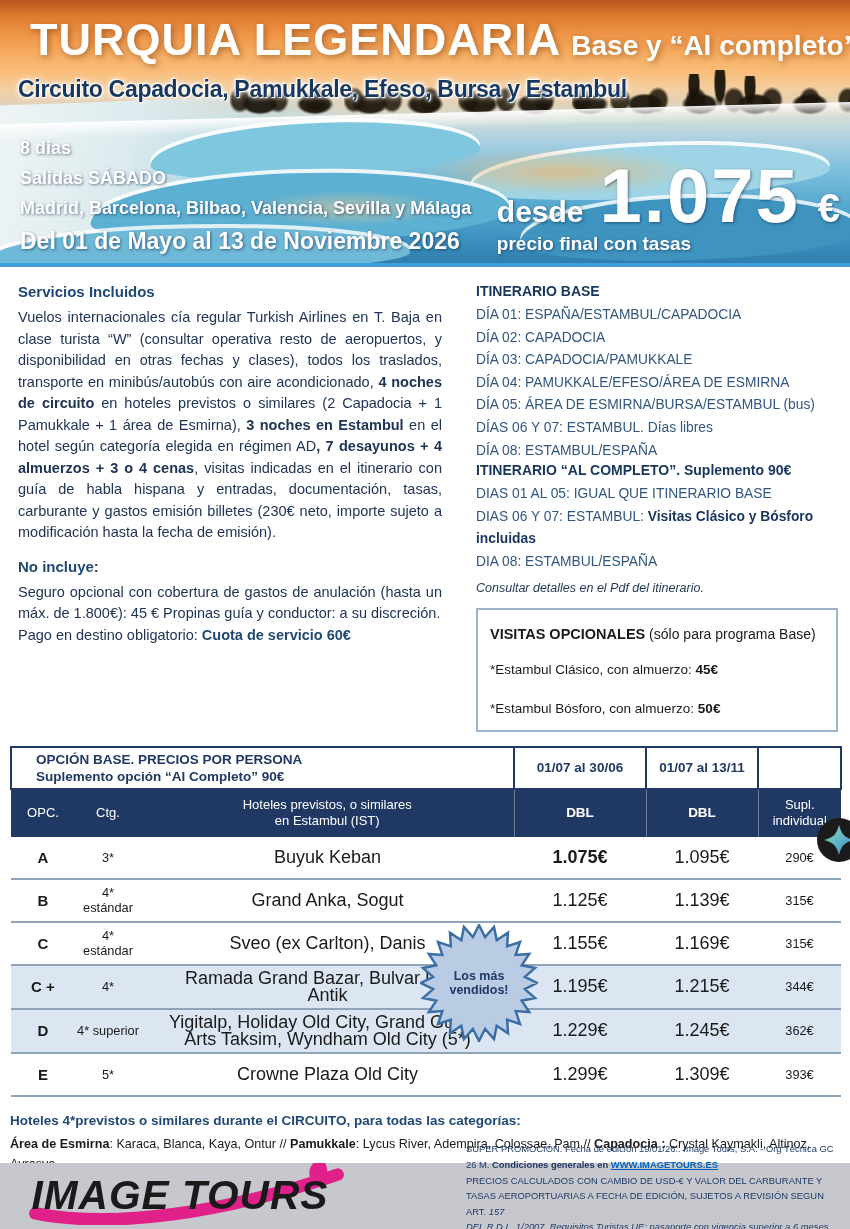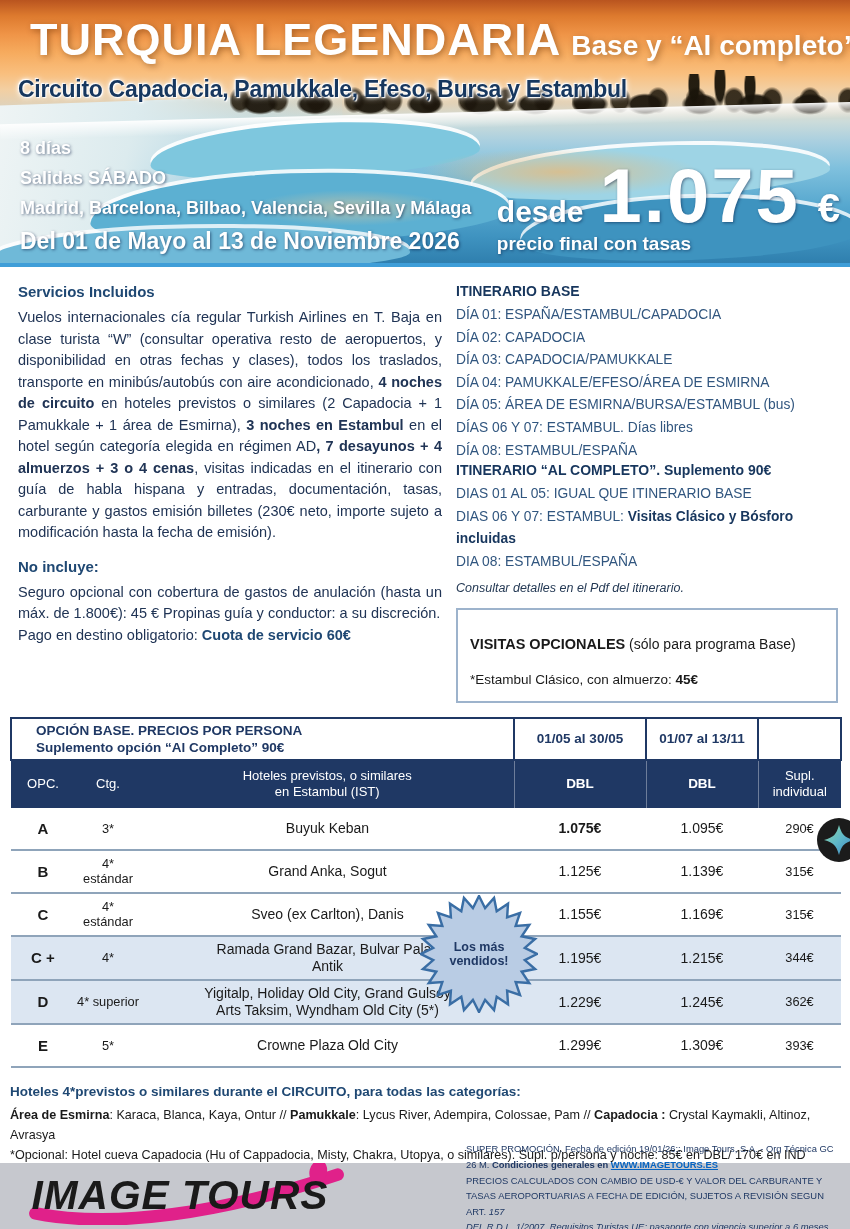--- a/index.html
+++ b/index.html
@@ -53,52 +53,52 @@
   .hero-info .hero-dates{font-size:23px;margin-bottom:0;}
   .hero-price{position:absolute;right:10px;bottom:8px;color:#fff;text-align:left;
       text-shadow:1px 1px 3px rgba(0,20,60,.5);}
   .price-row{display:flex;align-items:baseline;gap:16px;justify-content:flex-end;}
   .desde{font-size:30px;font-weight:bold;}
   .amount{font-size:76px;font-weight:bold;letter-spacing:2px;line-height:.85;}
   .euro{font-size:40px;font-weight:bold;margin-left:2px;}
   .price-note{font-size:19px;font-weight:bold;margin-top:2px;}
 
   
-  .columns{display:flex;gap:14px;padding:16px 12px 0 18px;}
+  .columns{display:flex;gap:34px;padding:16px 12px 0 18px;}
   .col-left{width:424px;flex:none;}
   .col-right{flex:1;min-width:0;}
   h3.sec{margin:0 0 7px 0;font-size:15px;color:#1f4873;}
   .col-left p{margin:0;text-align:justify;font-size:14.5px;line-height:21.5px;color:#203455;}
   .col-left .gap{height:14px;}
   .navy-b{color:#1f4873;font-weight:bold;}
   h4.itin-h{margin:0 0 5px 0;font-size:14px;color:#17365d;}
   .itin div{font-size:13.8px;line-height:22.6px;color:#31567f;}
   .itin .b{color:#17365d;font-weight:bold;}
   .mt{margin-top:14px;}
   .pdf-note{margin:7px 0 0 0;font-size:12.5px;font-style:italic;color:#253a55;}
-  .visitas-box{margin-top:13px;border:2px solid #9db3cc;padding:26px 12px 10px 12px;}
+  .visitas-box{margin-top:13px;border:2px solid #9db3cc;padding:16px 12px 10px 12px;}
   .visitas-head{font-size:14px;color:#1a1a1a;margin-bottom:6px;}
   .visitas-head b{font-size:14.5px;}
   .visitas-box .item{font-size:13.5px;line-height:22px;color:#1a1a1a;margin-top:17px;}
 
   
   .table-wrap{position:relative;margin-top:14px;}
   table.prices{border-collapse:collapse;margin-left:10px;width:830px;table-layout:fixed;}
   col.c-opc{width:64px;} col.c-ctg{width:66px;} col.c-hot{width:373px;}
   col.c-d1{width:132px;} col.c-d2{width:112px;} col.c-sup{width:83px;}
   .trow1 td{border:2.5px solid #1f3864;background:#fff;height:38px;}
   td.t-title{text-align:left;padding-left:24px;color:#1f3864;font-weight:bold;
       font-size:13.5px;line-height:17px;}
   td.t-period{text-align:center;color:#1f3864;font-weight:bold;font-size:13.5px;}
   .trow2 td{background:#1f3864;color:#fff;height:45px;text-align:center;font-size:13px;
       white-space:pre-line;line-height:16px;border:none;}
   .trow2 td.sep{border-left:1px solid rgba(255,255,255,.35);}
   .trow2 .bold{font-weight:bold;font-size:13.5px;}
   tr.drow td{text-align:center;border-bottom:2px solid #8fa4ba;color:#1a1a1a;
-      font-size:14px;padding:4px 2px;height:33px;}
+      font-size:18px;padding:4px 2px;height:33px;}
   tr.drow td.cell-opc{font-weight:bold;font-size:15px;}
   tr.drow td.cell-ctg{font-size:12.8px;}
   tr.drow td.cell-hotels{white-space:pre-line;line-height:17px;}
   tr.drow td.cell-supl{font-size:12.8px;}
   tr.hl td{background:#dce6f2;}
   .big-price{font-weight:bold;font-size:16.5px;}
 
   .badge{position:absolute;left:420px;top:178px;width:118px;height:118px;z-index:5;}
   .badge svg{position:absolute;inset:0;}
   .badge .badge-text{position:absolute;inset:0;display:flex;flex-direction:column;
@@ -195,38 +195,39 @@
       <div class="itin">
         <div>DIAS 01 AL 05: IGUAL QUE ITINERARIO BASE</div>
         <div><span>DIAS 06 Y 07: ESTAMBUL: </span><span class="b">Visitas Clásico y Bósforo incluidas</span></div>
         <div>DIA 08: ESTAMBUL/ESPAÑA</div>
       </div>
       <p class="pdf-note">Consultar detalles en el Pdf del itinerario.</p>
 
       <div class="visitas-box">
         <div class="visitas-head"><b>VISITAS OPCIONALES</b><span> (sólo para programa Base)</span></div>
         <div class="item"><span>*Estambul Clásico, con almuerzo: </span><b>45€</b></div>
+        <div class="item"><span>*Estambul Bósforo, con almuerzo: </span><b>50€</b></div>
       </div>
     </section>
   </main>
 
   <section class="table-wrap">
     <table class="prices">
       <colgroup>
           <col class="c-opc">
           <col class="c-ctg">
           <col class="c-hot">
           <col class="c-d1">
           <col class="c-d2">
           <col class="c-sup">
         </colgroup>
       <tbody>
       <tr class="trow1">
         <td class="t-title" colspan="3"><span>OPCIÓN BASE. PRECIOS POR PERSONA</span><br><span>Suplemento opción “Al Completo” 90€</span></td>
-        <td class="t-period">01/05 al 30/05</td>
+        <td class="t-period">01/07 al 30/06</td>
         <td class="t-period">01/07 al 13/11</td>
         <td></td>
       </tr>
       <tr class="trow2">
         <td>OPC.</td>
         <td>Ctg.</td>
         <td>Hoteles previstos, o similares
 en Estambul (IST)</td>
         <td class="bold sep">DBL</td>
         <td class="bold sep">DBL</td>

